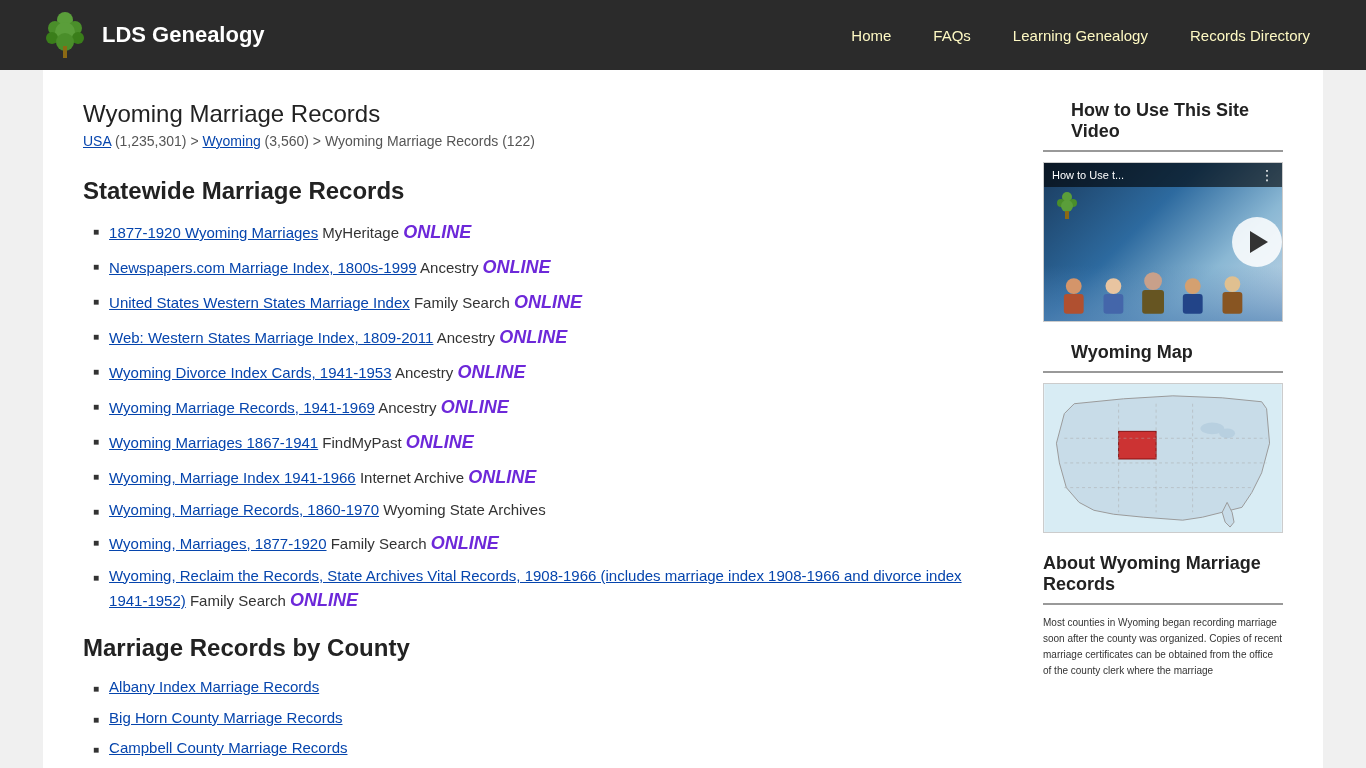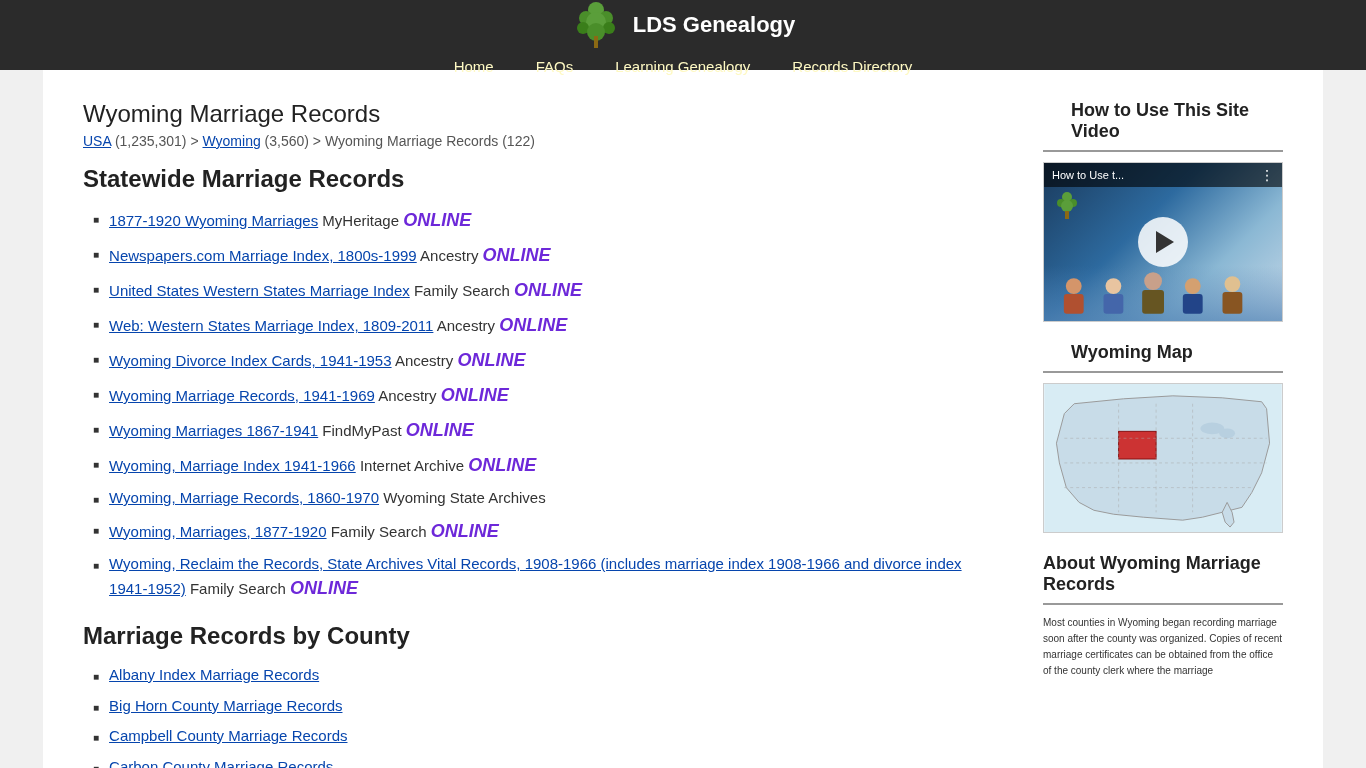--- a/index.html
+++ b/index.html
@@ -6,21 +6,20 @@
     body { font-family: Georgia, 'Times New Roman', serif; font-size: 16px; color: #333; background: #f0f0f0; }
 
     
     .header {
       background: #2b2b2b;
       padding: 0 40px;
       display: flex;
       align-items: center;
       justify-content: space-between;
       height: 70px;
-      flex-direction: column;
     }
     .logo-area {
       display: flex;
       align-items: center;
       gap: 12px;
       color: white;
     }
     .logo-icon {
       width: 50px;
       height: 50px;
@@ -66,21 +65,21 @@
       font-size: 24px;
       font-weight: normal;
       color: #222;
       margin-bottom: 5px;
       font-family: Arial, sans-serif;
     }
 
     .breadcrumb {
       font-size: 14px;
       color: #555;
-      margin-bottom: 16px;
+      margin-bottom: 28px;
       font-family: Arial, sans-serif;
     }
     .breadcrumb a {
       color: #0645ad;
       text-decoration: underline;
       cursor: pointer;
     }
 
     .section-title {
       font-size: 24px;
@@ -157,21 +156,21 @@
       cursor: pointer;
       overflow: hidden;
       border: 1px solid #ccc;
     }
     .video-thumb-inner {
       width: 100%;
       height: 100%;
       background: linear-gradient(135deg, #1a3a5c 0%, #2d6a9f 40%, #8bb8d4 70%, #c5d8e8 100%);
       display: flex;
       align-items: center;
-      justify-content: center;
+      justify-content: flex-end;
       position: relative;
     }
     .video-top-bar {
       position: absolute;
       top: 0; left: 0; right: 0;
       background: rgba(0,0,0,0.6);
       color: white;
       font-size: 11px;
       font-family: Arial, sans-serif;
       padding: 4px 8px;

